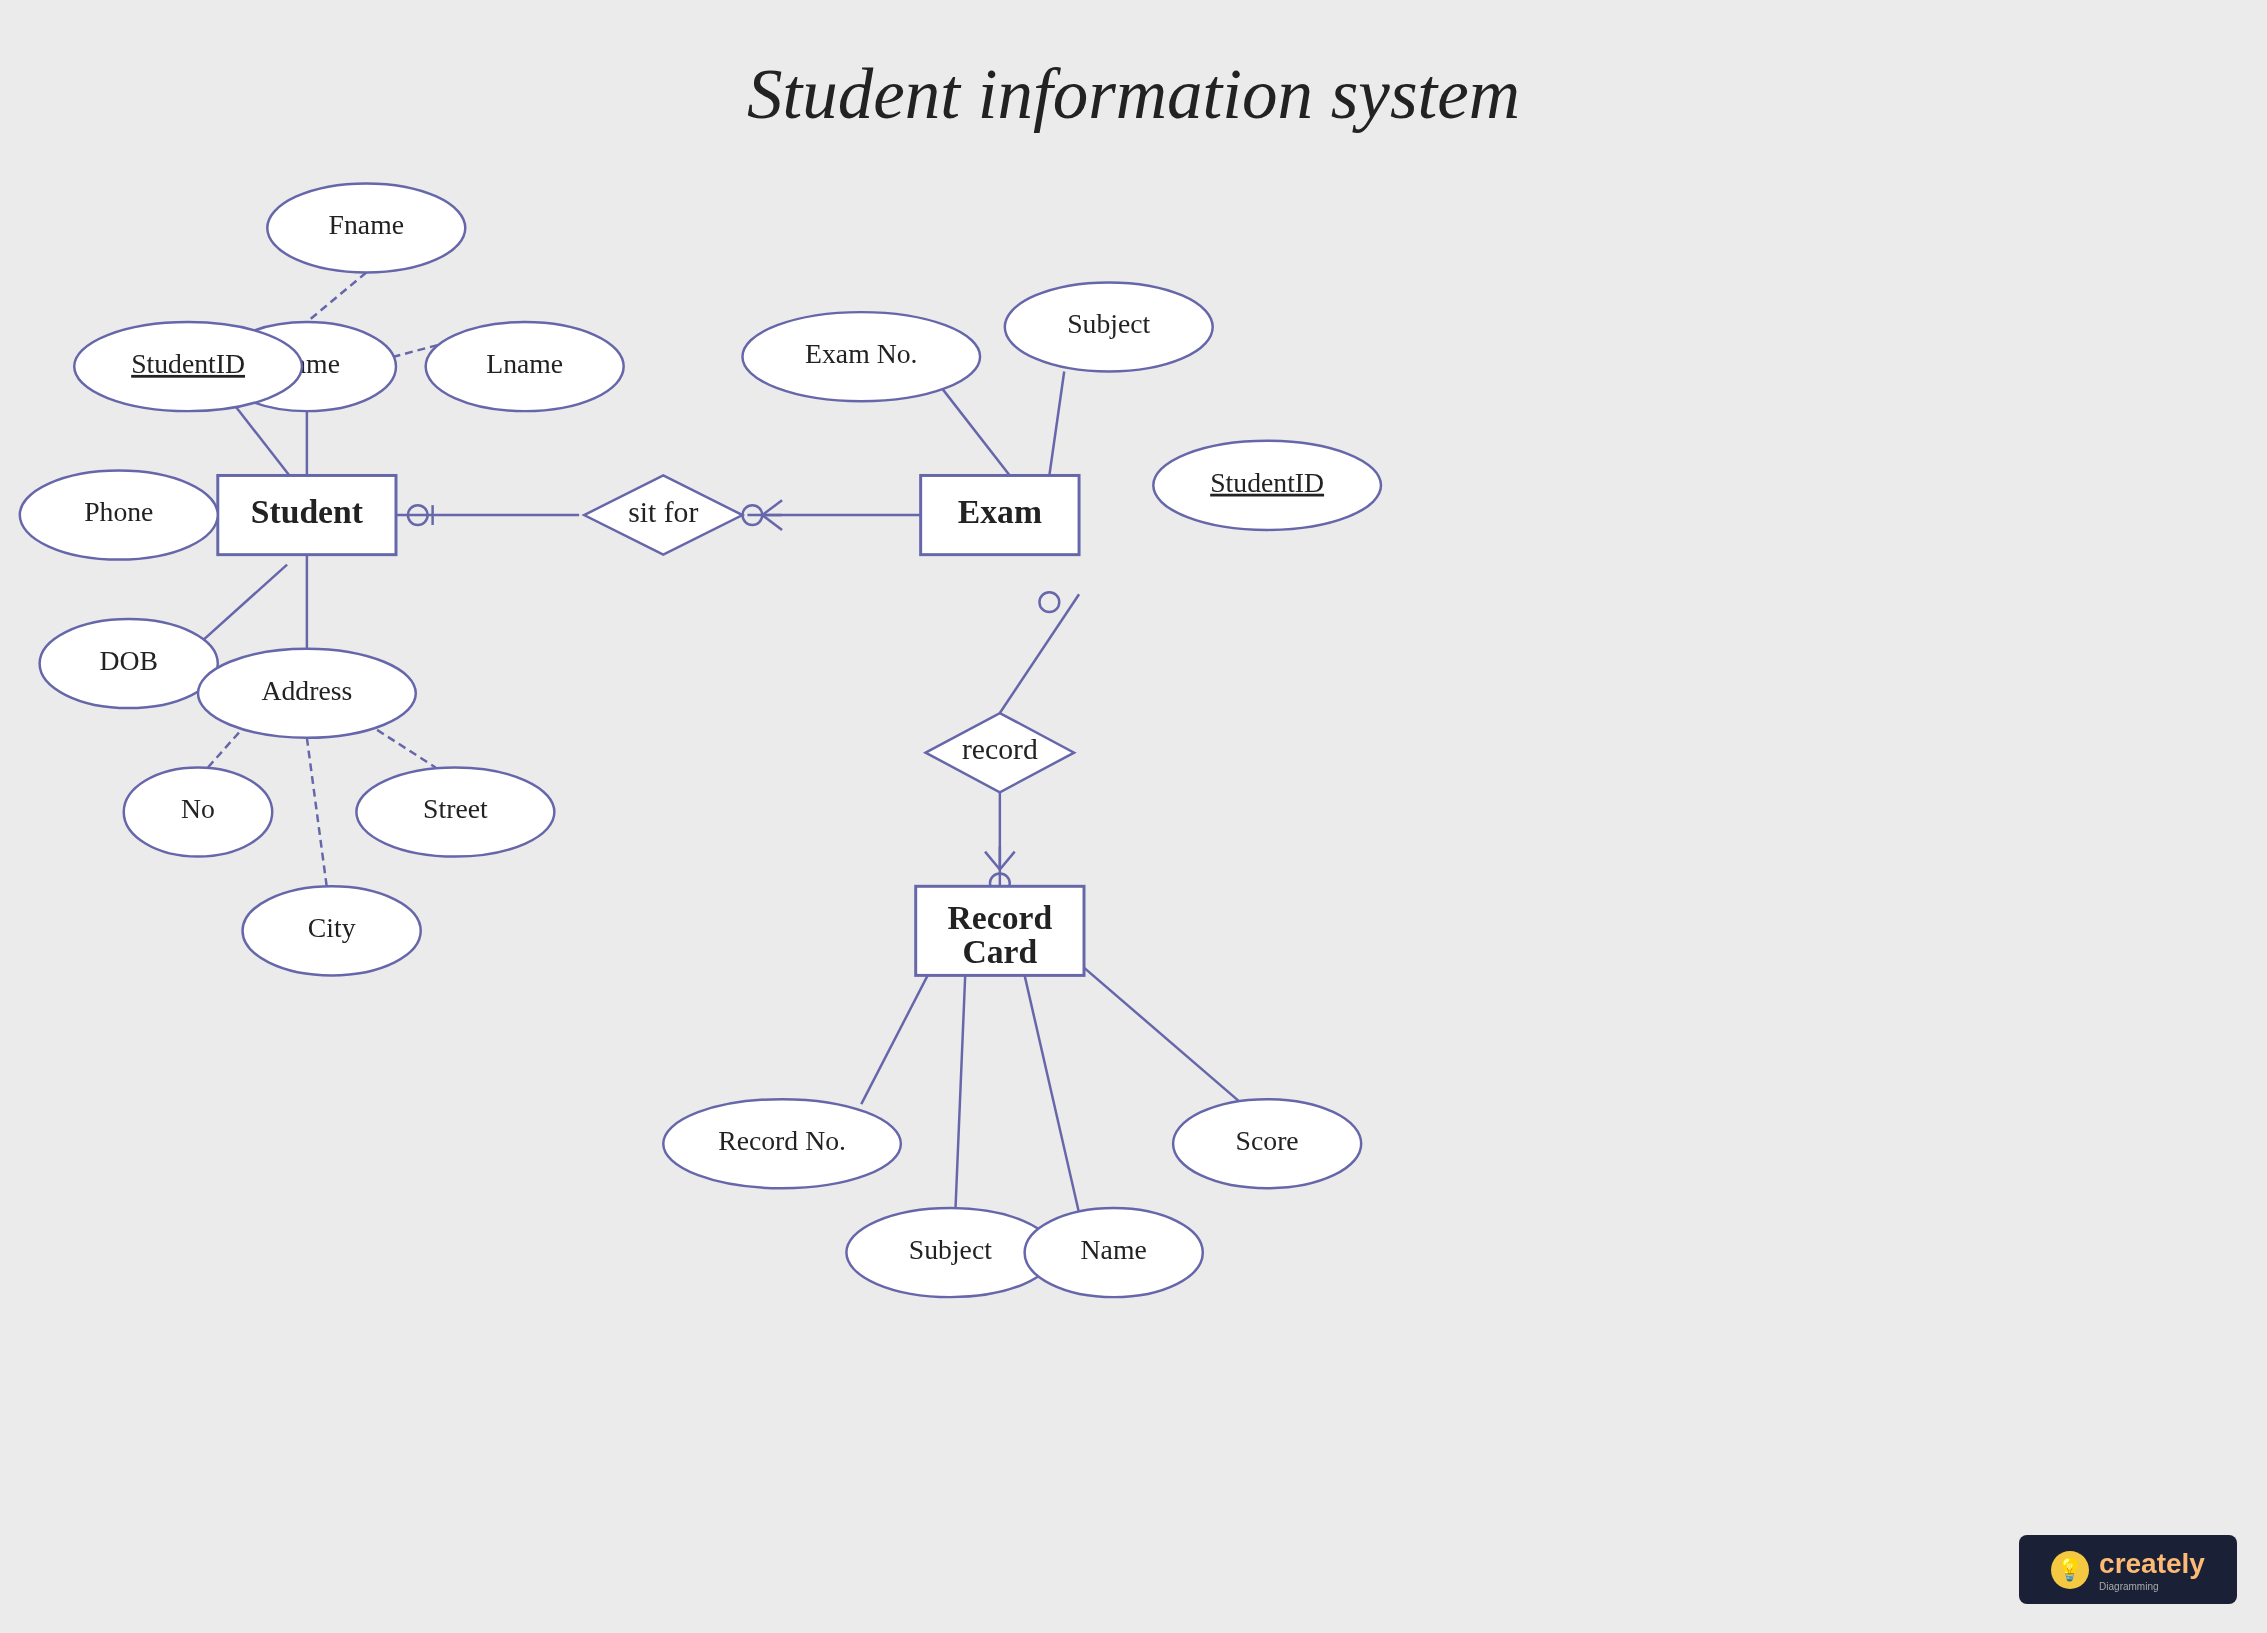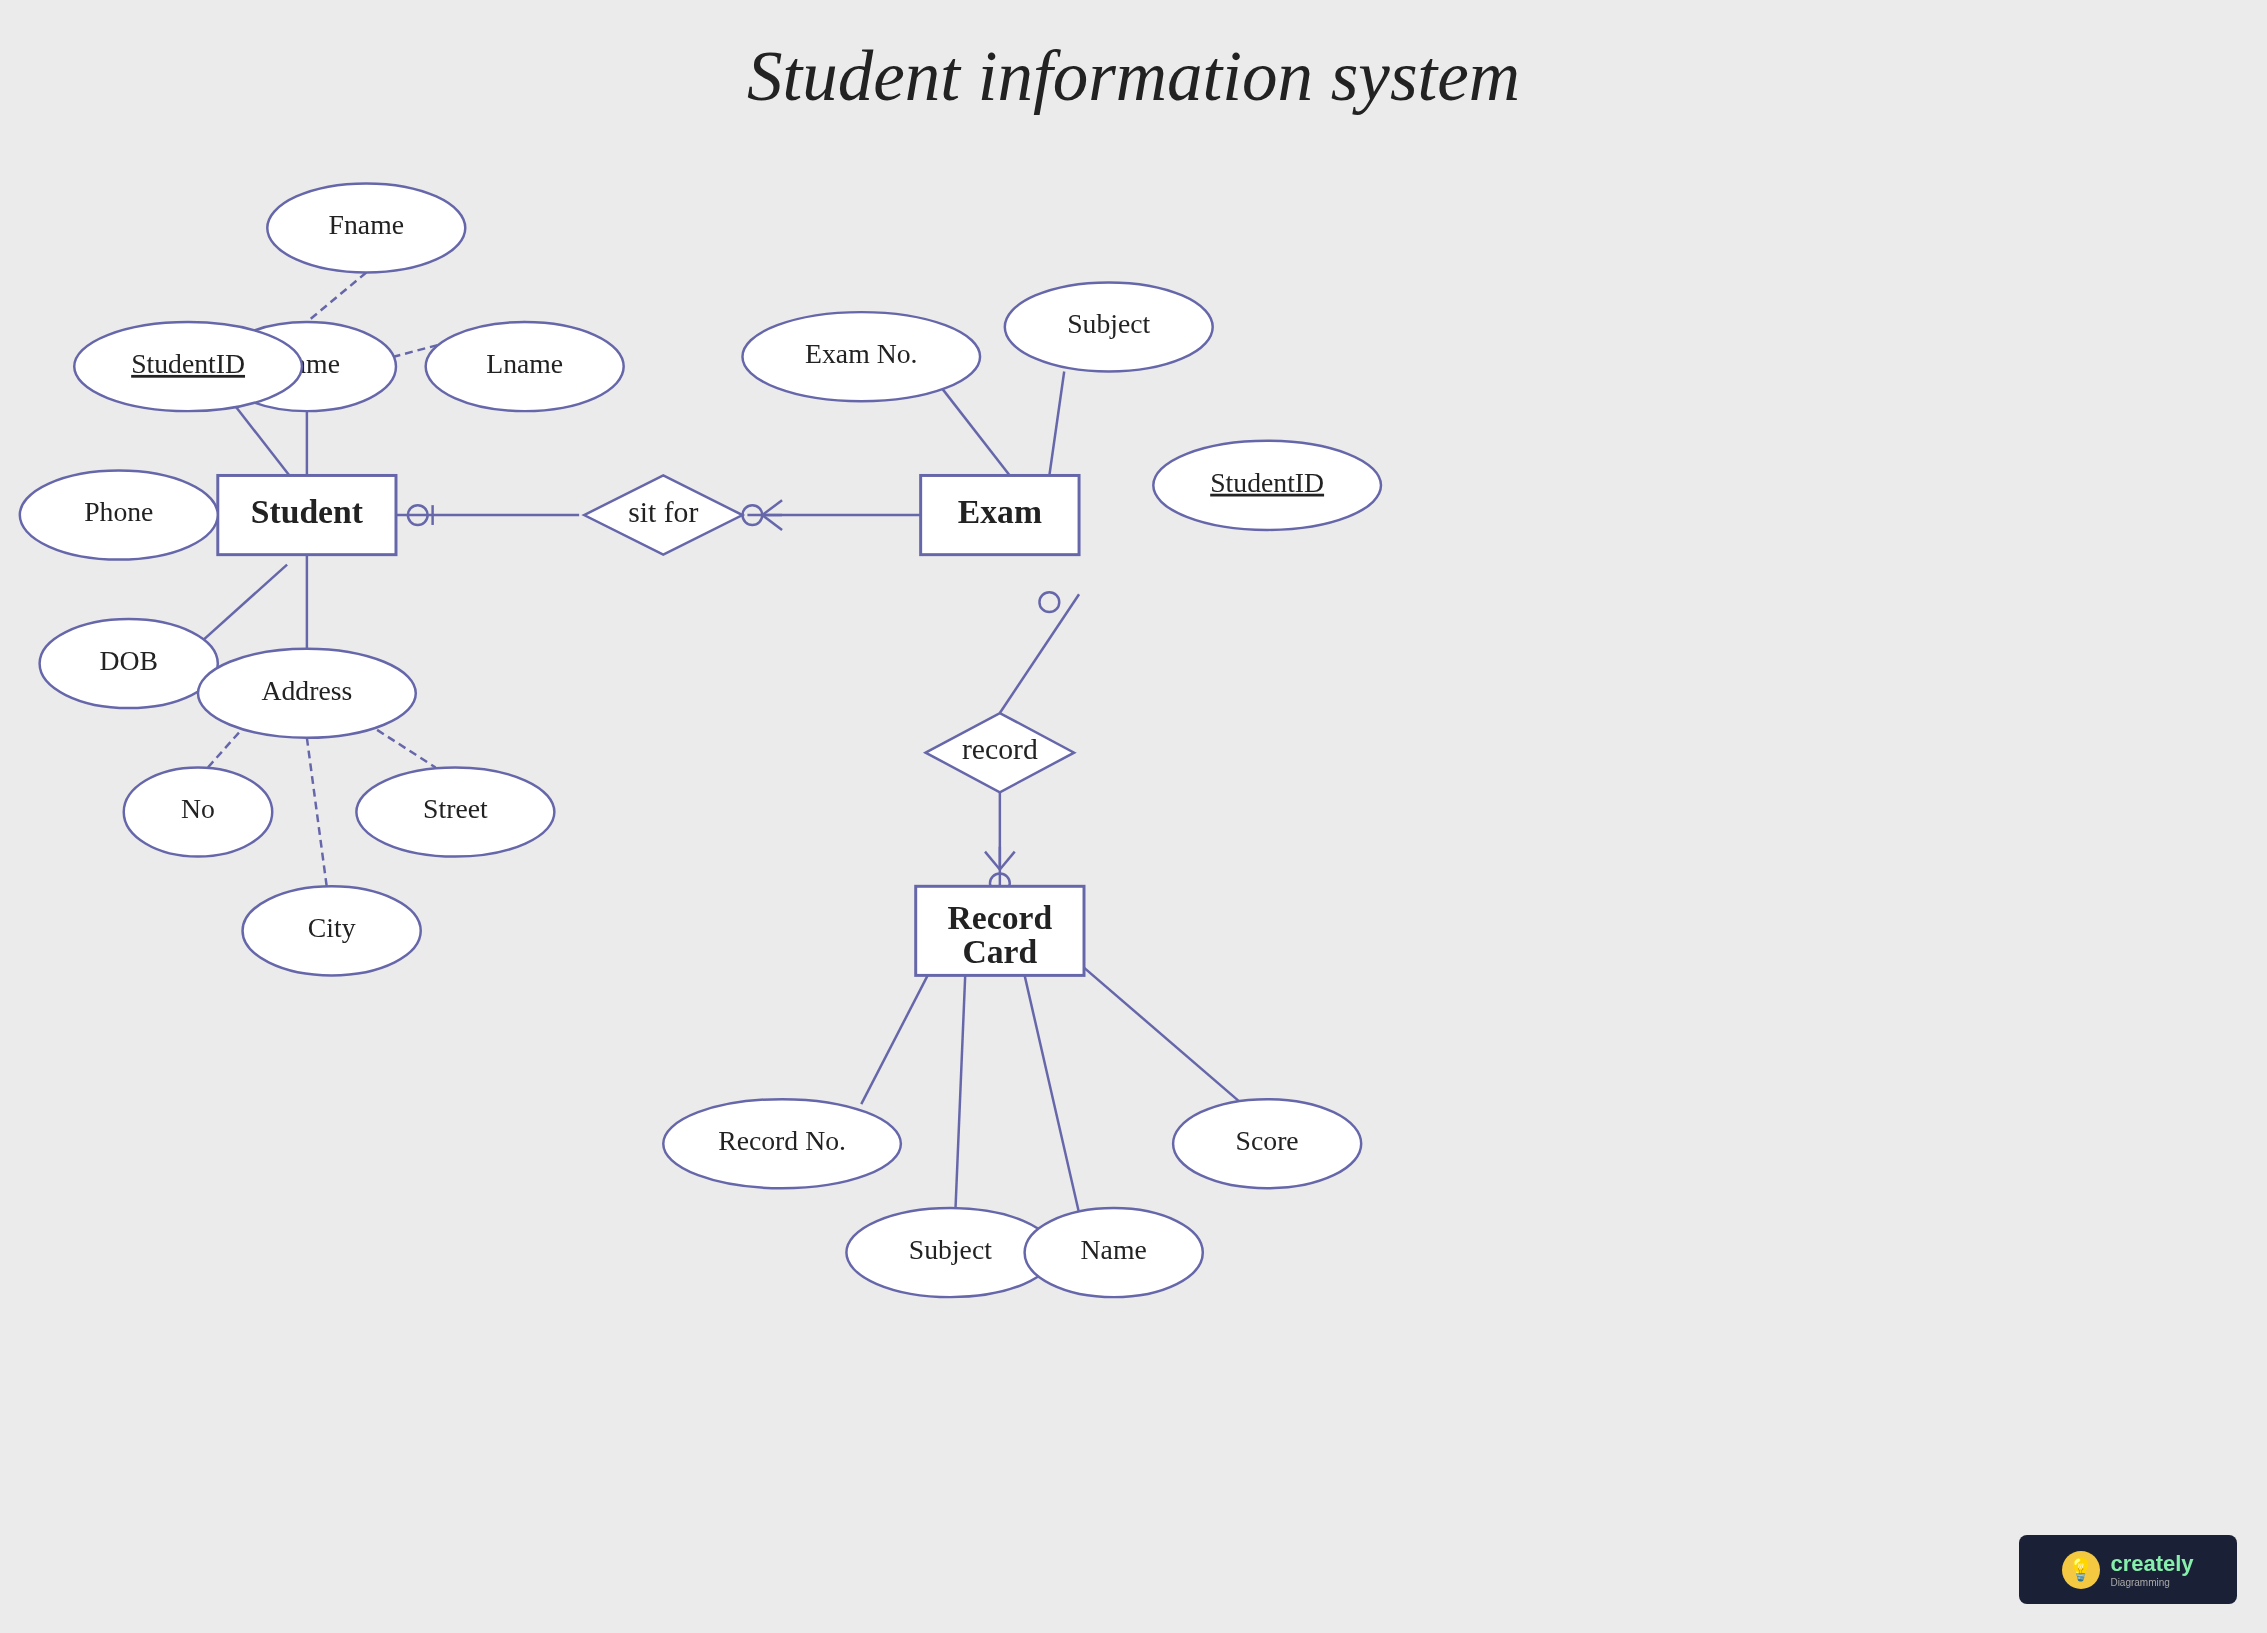--- a/index.html
+++ b/index.html
@@ -6,21 +6,21 @@
     body {
       width: 2267px;
       height: 1634px;
       background: #ebebeb;
       font-family: 'Georgia', serif;
       overflow: hidden;
       position: relative;
     }
     #diagram-title {
       position: absolute;
-      top: 36px;
+      top: 54px;
       width: 100%;
       text-align: center;
       font-size: 71px;
       font-style: italic;
       color: #222;
       font-weight: 400;
     }
     svg#diagram {
       position: absolute;
       top: 0; left: 0;
@@ -94,22 +94,22 @@
       width: 38px;
       height: 38px;
       background: #f5c842;
       border-radius: 50%;
       display: flex;
       align-items: center;
       justify-content: center;
       font-size: 22px;
     }
     .badge-text {
-      color: #86efac;
-      font-size: 22px;
+      color: #fdba74;
+      font-size: 28px;
       font-family: Arial, sans-serif;
       font-weight: bold;
       line-height: 1.2;
     }
     .badge-sub {
       color: #aaa;
       font-size: 10px;
       font-family: Arial, sans-serif;
     }
   </style>

